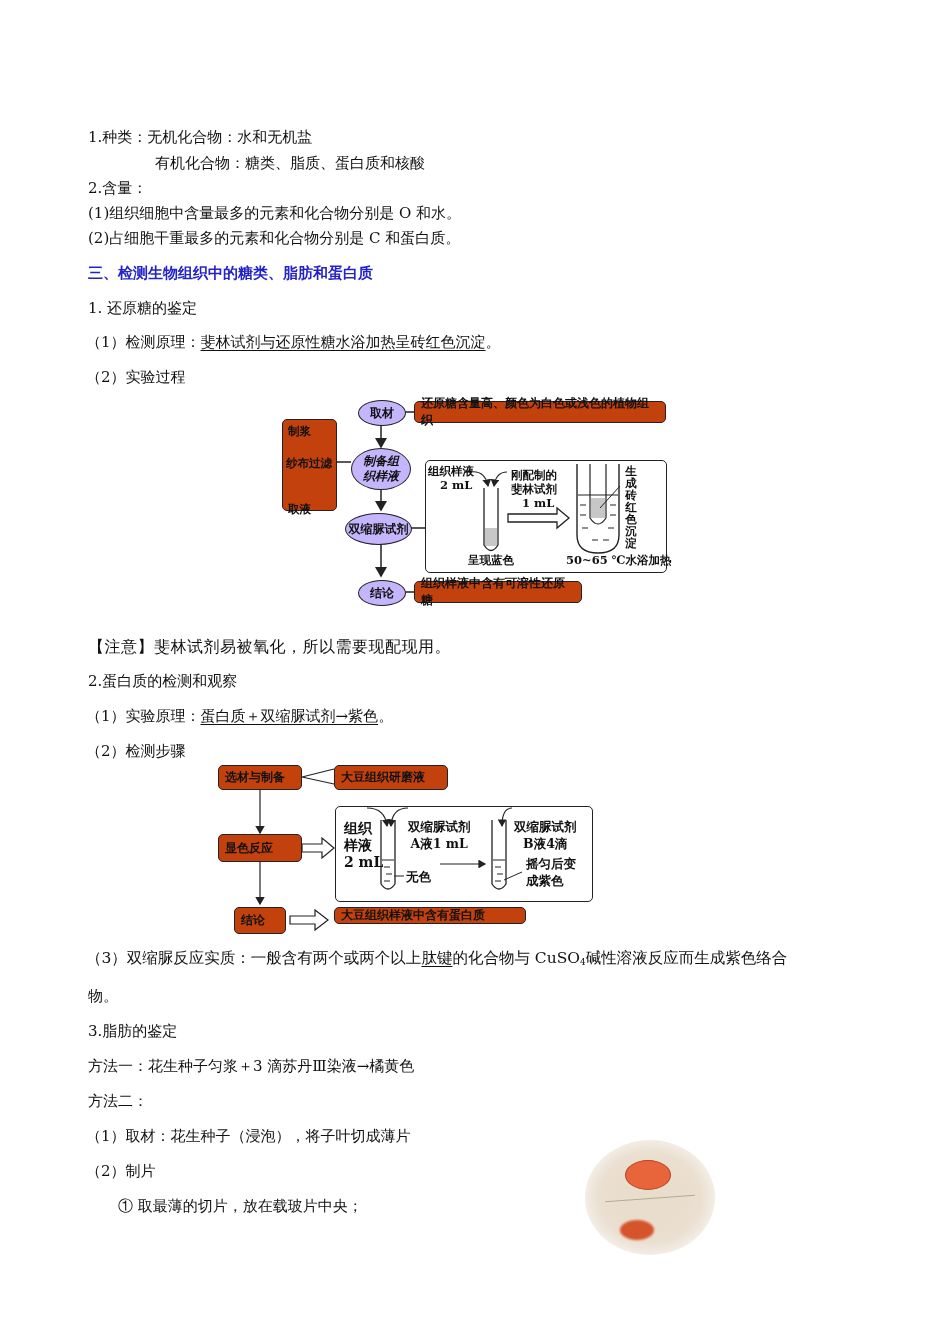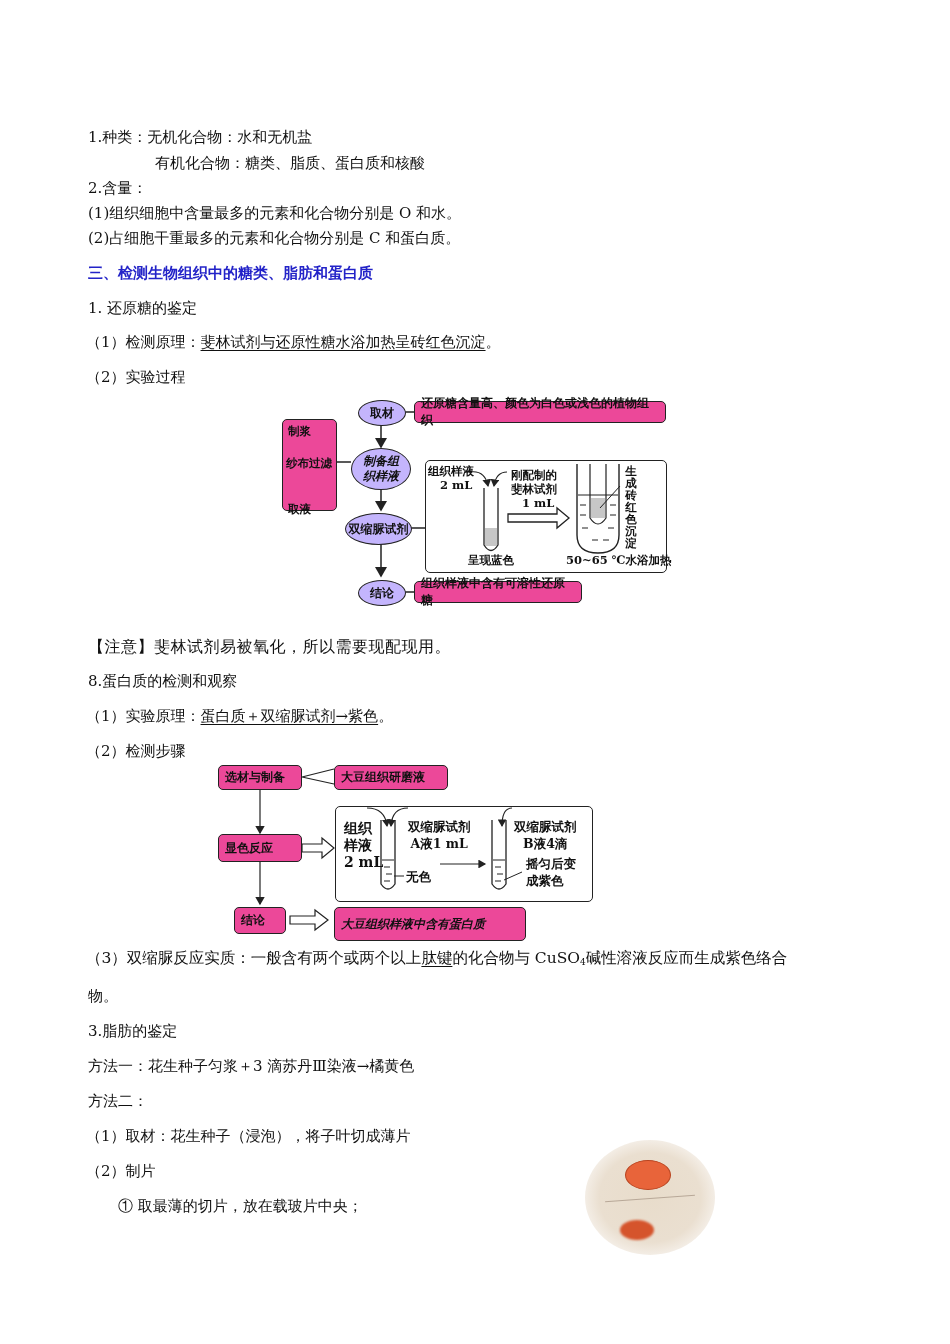--- a/index.html
+++ b/index.html
@@ -9,21 +9,21 @@
   .u { text-decoration: underline; text-underline-offset: 3px; }
   .heading { color: #2323c8; font-weight: bold; font-family: "DejaVu Sans", "Liberation Sans", sans-serif; }
   .note { font-family: "DejaVu Sans Mono", "Liberation Mono", monospace; font-size: 16px; letter-spacing: 0.5px; }
   sub { font-size: 9px; vertical-align: -2px; }
 
   
   .diag { position: absolute; font-family: "DejaVu Serif", "Liberation Serif", serif; }
   .oval { position: absolute; background: #c4b5fd; border: 1.5px solid #222; border-radius: 50%;
           display: flex; align-items: center; justify-content: center; text-align: center;
           font-size: 12px; font-weight: bold; line-height: 15px; }
-  .rbox { position: absolute; border: 1.5px solid #222; border-radius: 5px; background: #ec4899;
+  .rbox { position: absolute; border: 1.5px solid #222; border-radius: 5px; background: #c2410c;
           font-size: 12px; font-weight: bold; display: flex; align-items: center; padding: 0 6px; box-sizing: border-box; }
   .dtext { position: absolute; font-size: 11.5px; font-weight: bold; line-height: 14px; text-align: center; white-space: nowrap; }
   svg.lines { position: absolute; left: 0; top: 0; overflow: visible; }
 
   
   .micro { position: absolute; left: 585px; top: 1140px; width: 130px; height: 115px; border-radius: 50%;
            background: radial-gradient(ellipse at center, #e8dccb 0%, #eadfd0 55%, rgba(240,232,222,0.6) 75%, rgba(255,255,255,0) 100%); }
   .cell1 { position: absolute; left: 40px; top: 20px; width: 44px; height: 28px; border-radius: 50%;
            background: #e8643a; border: 1px solid #b84420; }
   .cell2 { position: absolute; left: 35px; top: 80px; width: 34px; height: 20px; border-radius: 50%;
@@ -126,21 +126,21 @@
       <div class="dtext" style="position:static; line-height:12px;">淀</div>
     </div>
   </div>
 
   <div class="oval" style="left:358px; top:580px; width:46px; height:24px;">结论</div>
   <div class="rbox" style="left:414px; top:581px; width:168px; height:22px;">组织样液中含有可溶性还原糖</div>
 </div>
 
 <div class="line note" style="top:637px">【注意】斐林试剂易被氧化，所以需要现配现用。</div>
 
-<div class="line" style="top:671px">8.蛋白质的检测和观察</div>
+<div class="line" style="top:671px">2.蛋白质的检测和观察</div>
 <div class="line" style="top:706px; left:86px">
   <span>（1）实验原理：</span><span class="u">蛋白质＋双缩脲试剂→紫色</span><span>。</span>
 </div>
 <div class="line" style="top:741px; left:86px">（2）检测步骤</div>
 
 <div class="diag" style="left:0; top:0;">
   <svg class="lines" width="950" height="1344">
     <defs>
       <marker id="ah2" markerWidth="8" markerHeight="8" refX="6" refY="4" orient="auto">
         <path d="M0,0 L7,4 L0,8 Z" fill="#222"></path>
@@ -197,21 +197,21 @@
       <div>双缩脲试剂</div>
       <div>B液4滴</div>
     </div>
     <div class="dtext" style="left:190px; top:48px; font-size:12.5px; line-height:17px; text-align:left;">
       <div>摇匀后变</div>
       <div>成紫色</div>
     </div>
   </div>
 
   <div class="rbox" style="left:234px; top:907px; width:52px; height:27px;">结论</div>
-  <div class="rbox" style="left:334px; top:907px; width:192px; height:34px;font-style:italic;">大豆组织样液中含有蛋白质</div>
+  <div class="rbox" style="left:334px; top:907px; width:192px; height:17px;">大豆组织样液中含有蛋白质</div>
 </div>
 
 <div class="line" style="top:948px; left:86px; font-size:15.5px;">
   <span>（3）双缩脲反应实质：一般含有两个或两个以上</span><span class="u">肽键</span><span>的化合物与 CuSO</span><sub>4</sub><span>碱性溶液反应而生成紫色络合</span>
 </div>
 <div class="line" style="top:986px">物。</div>
 
 <div class="line" style="top:1021px">3.脂肪的鉴定</div>
 <div class="line" style="top:1056px">方法一：花生种子匀浆＋3 滴苏丹Ⅲ染液→橘黄色</div>
 <div class="line" style="top:1091px">方法二：</div>

